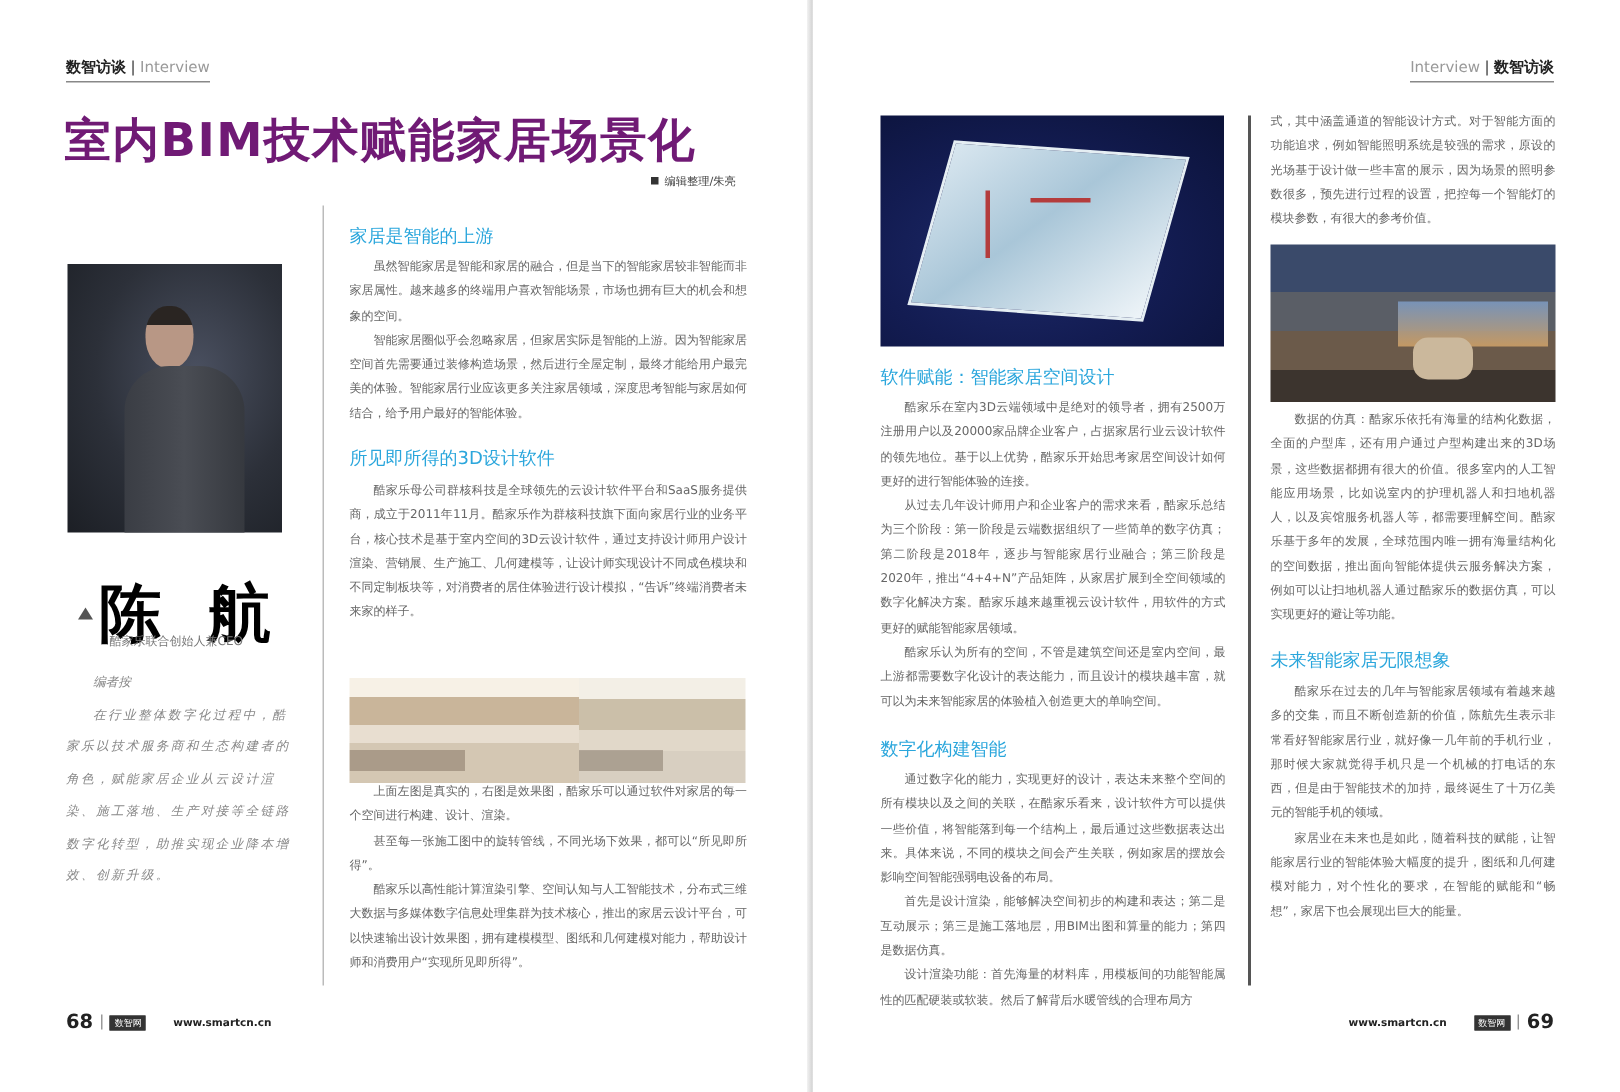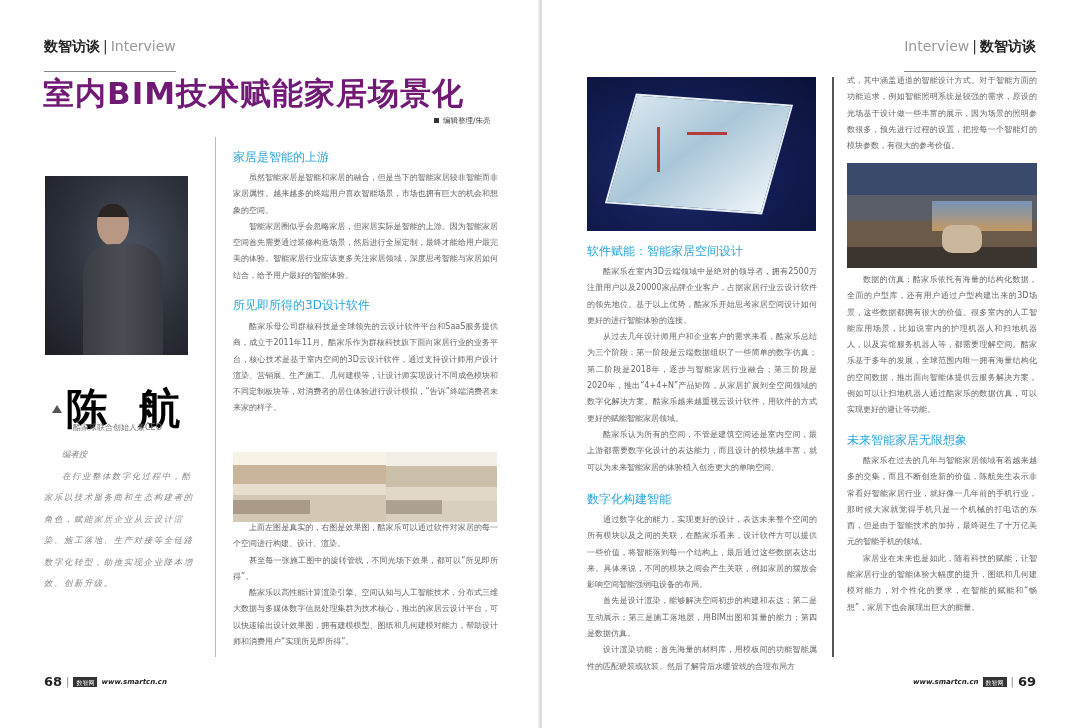--- a/index.html
+++ b/index.html
@@ -5,22 +5,22 @@
   * { box-sizing: border-box; margin: 0; padding: 0; }
   html, body { width: 1080px; height: 728px; overflow: hidden; background: #e9e9e9; }
   body { font-family: "DejaVu Sans", "Liberation Sans", sans-serif; position: relative; color: #666; }
   .spread { position: absolute; left: 0; top: 0; width: 1080px; height: 728px; }
   .page { position: absolute; top: 0; height: 728px; background: #fff; }
   .page-left { left: 0; width: 540px; }
   .page-right { left: 542px; width: 538px; }
   .gutter { position: absolute; left: 538px; top: 0; width: 6px; height: 728px;
             background: linear-gradient(to right, #f2f2f2, #d9d9d9, #f2f2f2); }
 
-  .header-tag { position: absolute; top: 39px; font-size: 14px; line-height: 14px; white-space: nowrap;
-                border-bottom: 1px solid #888; padding-bottom: 18px; }
+  .header-tag { position: absolute; top: 39px; font-size: 10px; line-height: 14px; white-space: nowrap;
+                border-bottom: 1px solid #888; padding-bottom: 1px; }
   .header-tag .col { color: #222; font-weight: bold; }
   .header-tag .sep { color: #333; margin: 0 3px; }
   .header-tag .en { color: #999; }
   .ht-left { left: 44px; }
   .ht-right { right: 44px; }
 
   .main-title { position: absolute; left: 43px; top: 73px; font-size: 31px; color: #701a75; letter-spacing: 1px; white-space: nowrap; }
   .editor { position: absolute; left: 434px; top: 116px; font-size: 7.5px; color: #444; white-space: nowrap; }
   .editor .sq { display: inline-block; width: 5px; height: 5px; background: #333; margin-right: 4px; vertical-align: middle; }
 
@@ -65,21 +65,21 @@
   .render-room { position: absolute; left: 847px; top: 163px; width: 190px; height: 105px;
                  background: linear-gradient(#3a4a6a 0 30%, #5a5e66 30% 55%, #6b5a4a 55% 80%, #3c342e 80% 100%); overflow: hidden; }
   .render-room .win { position: absolute; left: 85px; top: 38px; width: 100px; height: 30px; background: linear-gradient(#7fa0cc, #d9a86a); opacity: .8; }
   .render-room .sofa { position: absolute; left: 95px; top: 62px; width: 40px; height: 28px; border-radius: 10px; background: #cbb89c; }
 
   .footer-left { position: absolute; left: 44px; top: 671px; white-space: nowrap; }
   .footer-right { position: absolute; right: 44px; top: 671px; white-space: nowrap; }
   .pg-num { font-size: 13px; font-weight: bold; color: #222; vertical-align: middle; }
   .pg-sep { color: #888; font-size: 10px; margin: 0 4px; vertical-align: middle; }
   .logo-box { display: inline-block; border: 1px solid #333; font-size: 6px; padding: 0 2px; background: #333; color: #fff; vertical-align: middle; height: 10px; line-height: 9px; }
-  .url { font-size: 7px; font-weight: bold; color: #222; vertical-align: middle; margin: 0 4px; font-style: italic; }
+  .url { font-size: 7px; font-weight: bold; color: #222; vertical-align: middle; margin: 0 18px; }
 </style>
 </head>
 <body>
 
 <div class="spread">
 
   <div class="page page-left">
     <div class="header-tag ht-left">
       <span class="col">数智访谈</span><span class="sep">|</span><span class="en">Interview</span>
     </div>

